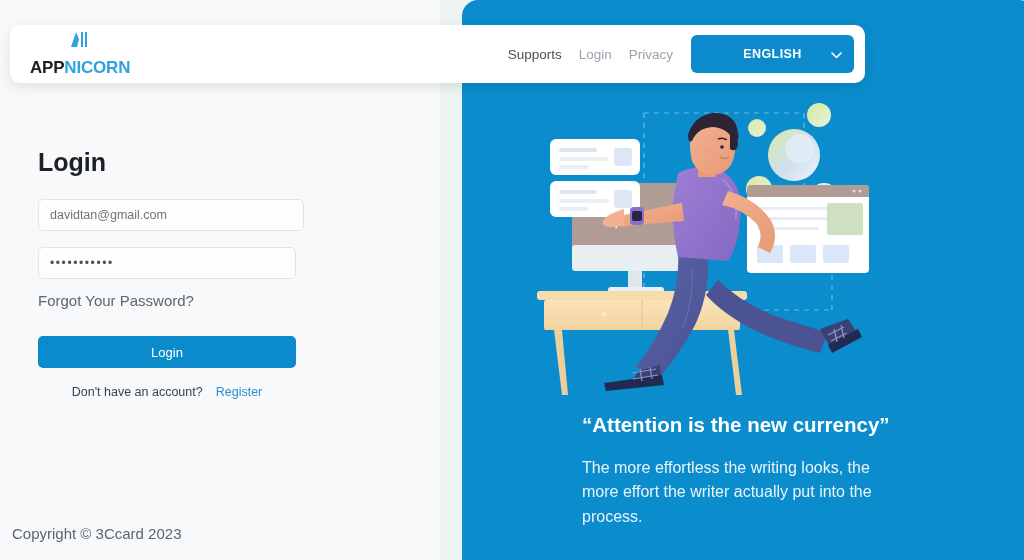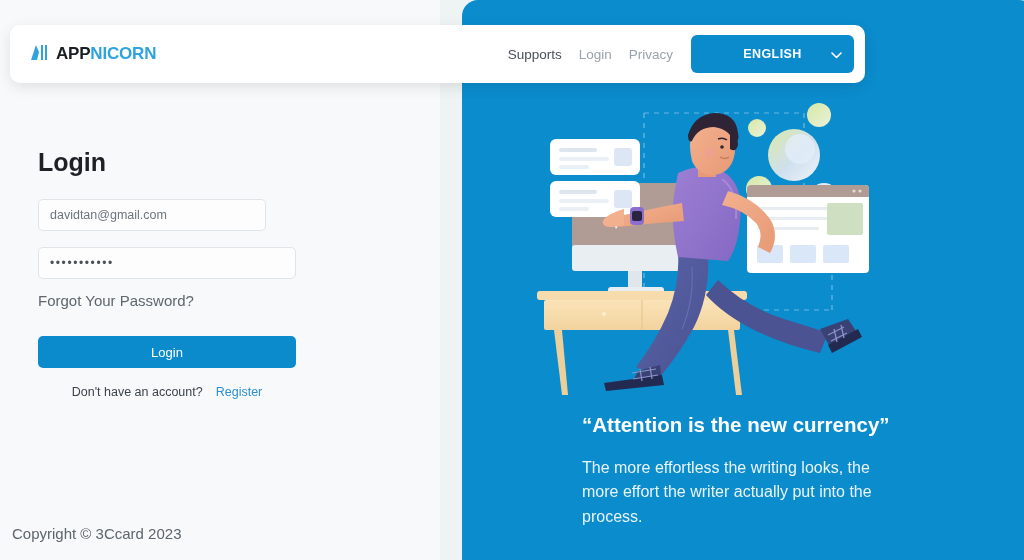--- a/index.html
+++ b/index.html
@@ -46,20 +46,21 @@
     display: flex;
     align-items: center;
     z-index: 10;
   }
 
   .logo-wrap {
     display: flex;
     align-items: center;
     margin-left: 20px;
     gap: 6px;
+    flex-direction: column;
   }
   .logo-mark { display: block; }
   .logo-text {
     font-size: 17px;
     font-weight: bold;
     letter-spacing: -0.2px;
     white-space: nowrap;
   }
   .logo-app { color: #1b1f24; }
   .logo-nicorn { color: #2fa3dd; }
@@ -120,21 +121,21 @@
     color: #1d2126;
     margin-bottom: 22px;
   }
   .field-label {
     font-size: 12.5px;
     font-weight: bold;
     color: #454c54;
     margin-bottom: 7px;
   }
   .text-input {
-    width: 228px;
+    width: 266px;
     height: 32px;
     background: #fdfdfd;
     border: 1px solid #e2e5e8;
     border-radius: 5px;
     padding: 0 11px;
     font-family: "Liberation Sans", sans-serif;
     font-size: 12.5px;
     color: #6d757e;
     outline: none;
   }

